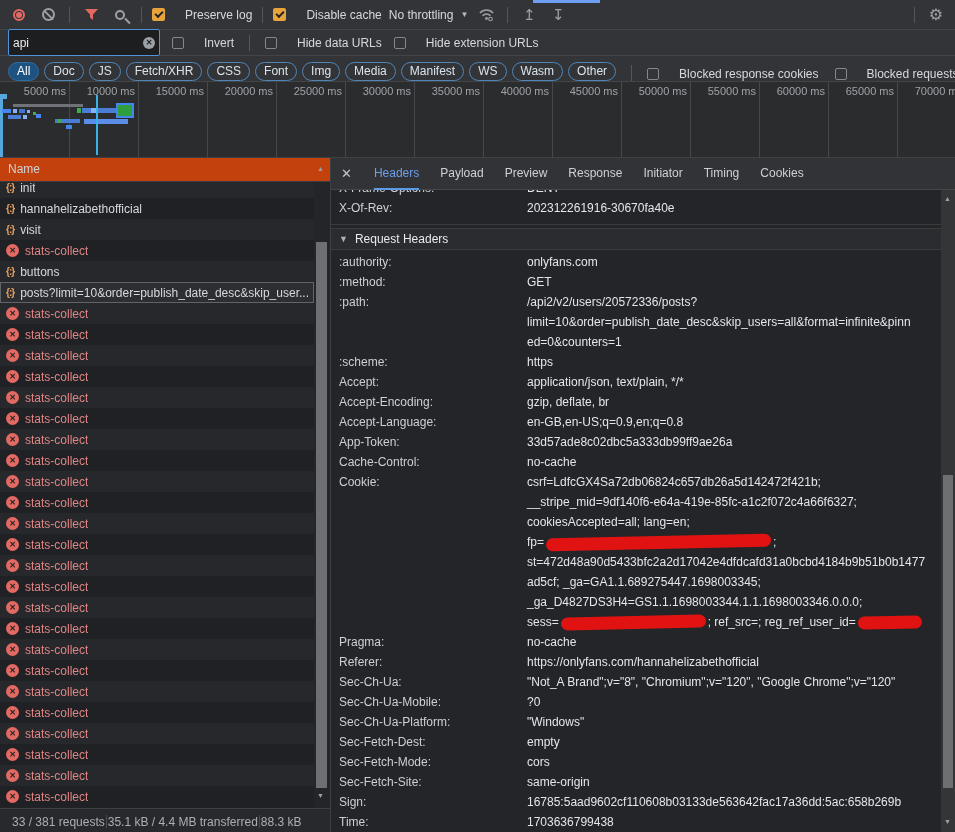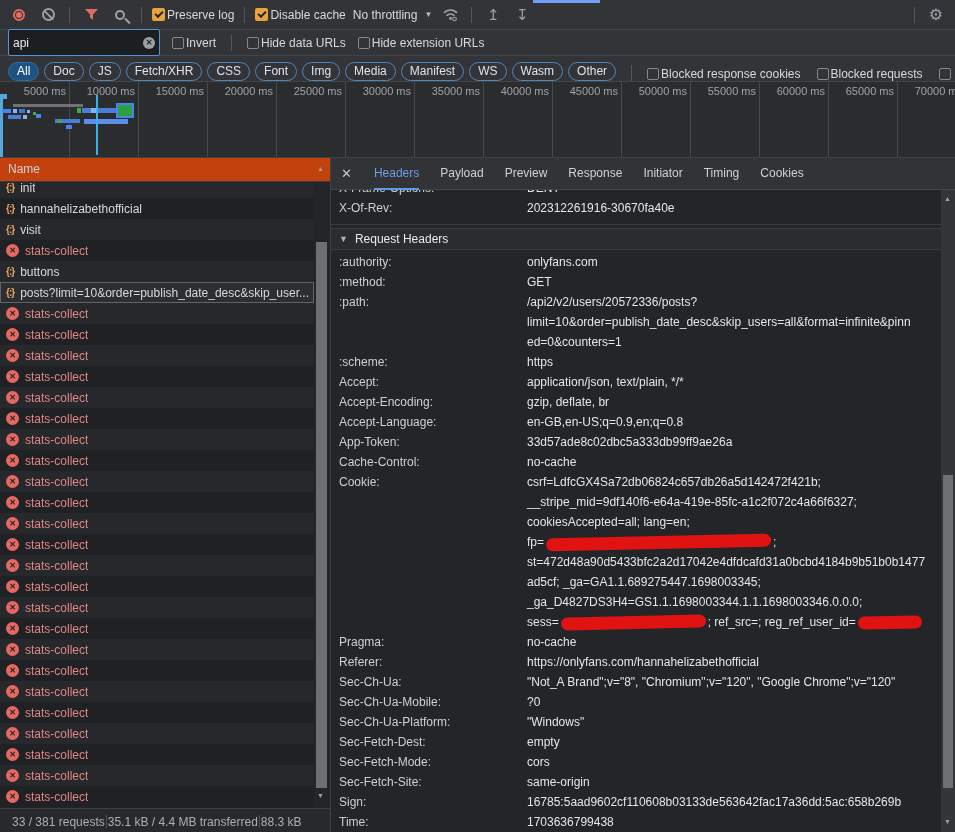--- a/index.html
+++ b/index.html
@@ -16,21 +16,21 @@
   .vsep{width:1px;height:16px;background:#55565a;margin:0 3px;flex:none}
   .spacer{flex:1}
   .rec{width:12px;height:12px;border:2px solid #e46962;border-radius:50%;position:relative}
   .rec::after{content:"";position:absolute;left:1px;top:1px;right:1px;bottom:1px;background:#e46962;border-radius:50%}
   .clear-ic{width:13px;height:13px;border:2px solid #9aa0a6;border-radius:50%;position:relative}
   .clear-ic::after{content:"";position:absolute;left:-2px;top:3.5px;width:13px;height:2px;background:#9aa0a6;transform:rotate(45deg)}
   .mag{width:10px;height:10px;border:2px solid #9aa0a6;border-radius:50%;position:relative}
   .mag::after{content:"";position:absolute;left:7px;top:8px;width:7px;height:2px;background:#9aa0a6;transform:rotate(45deg)}
   .uni{color:#9aa0a6;font-size:15px;line-height:1}
   .gear{color:#9aa0a6;font-size:16px;line-height:1}
-  .chk{display:flex;align-items:center;gap:2px;color:#d6d9dc;cursor:pointer;white-space:nowrap}
+  .chk{display:flex;align-items:center;gap:20px;color:#d6d9dc;cursor:pointer;white-space:nowrap}
   .cb{width:13px;height:13px;border-radius:2px;position:relative;flex:none}
   .cb.on{background:#e8a33d}
   .cb.on::after{content:"";position:absolute;left:2.5px;top:3px;width:6px;height:3px;
       border-left:2px solid #202124;border-bottom:2px solid #202124;transform:rotate(-45deg)}
   .cb.off{width:12px;height:12px;border:1px solid #84878b;background:transparent}
   .throttle{display:flex;align-items:center;gap:7px;color:#d6d9dc;cursor:pointer;white-space:nowrap}
   .caret{font-size:8px;color:#b9bcbf}
 
   .filterbar{position:absolute;left:0;top:30px;right:0;height:26px;background:#333438;
              border-bottom:1px solid #434446;display:flex;align-items:center;padding:0 8px;gap:12px}

